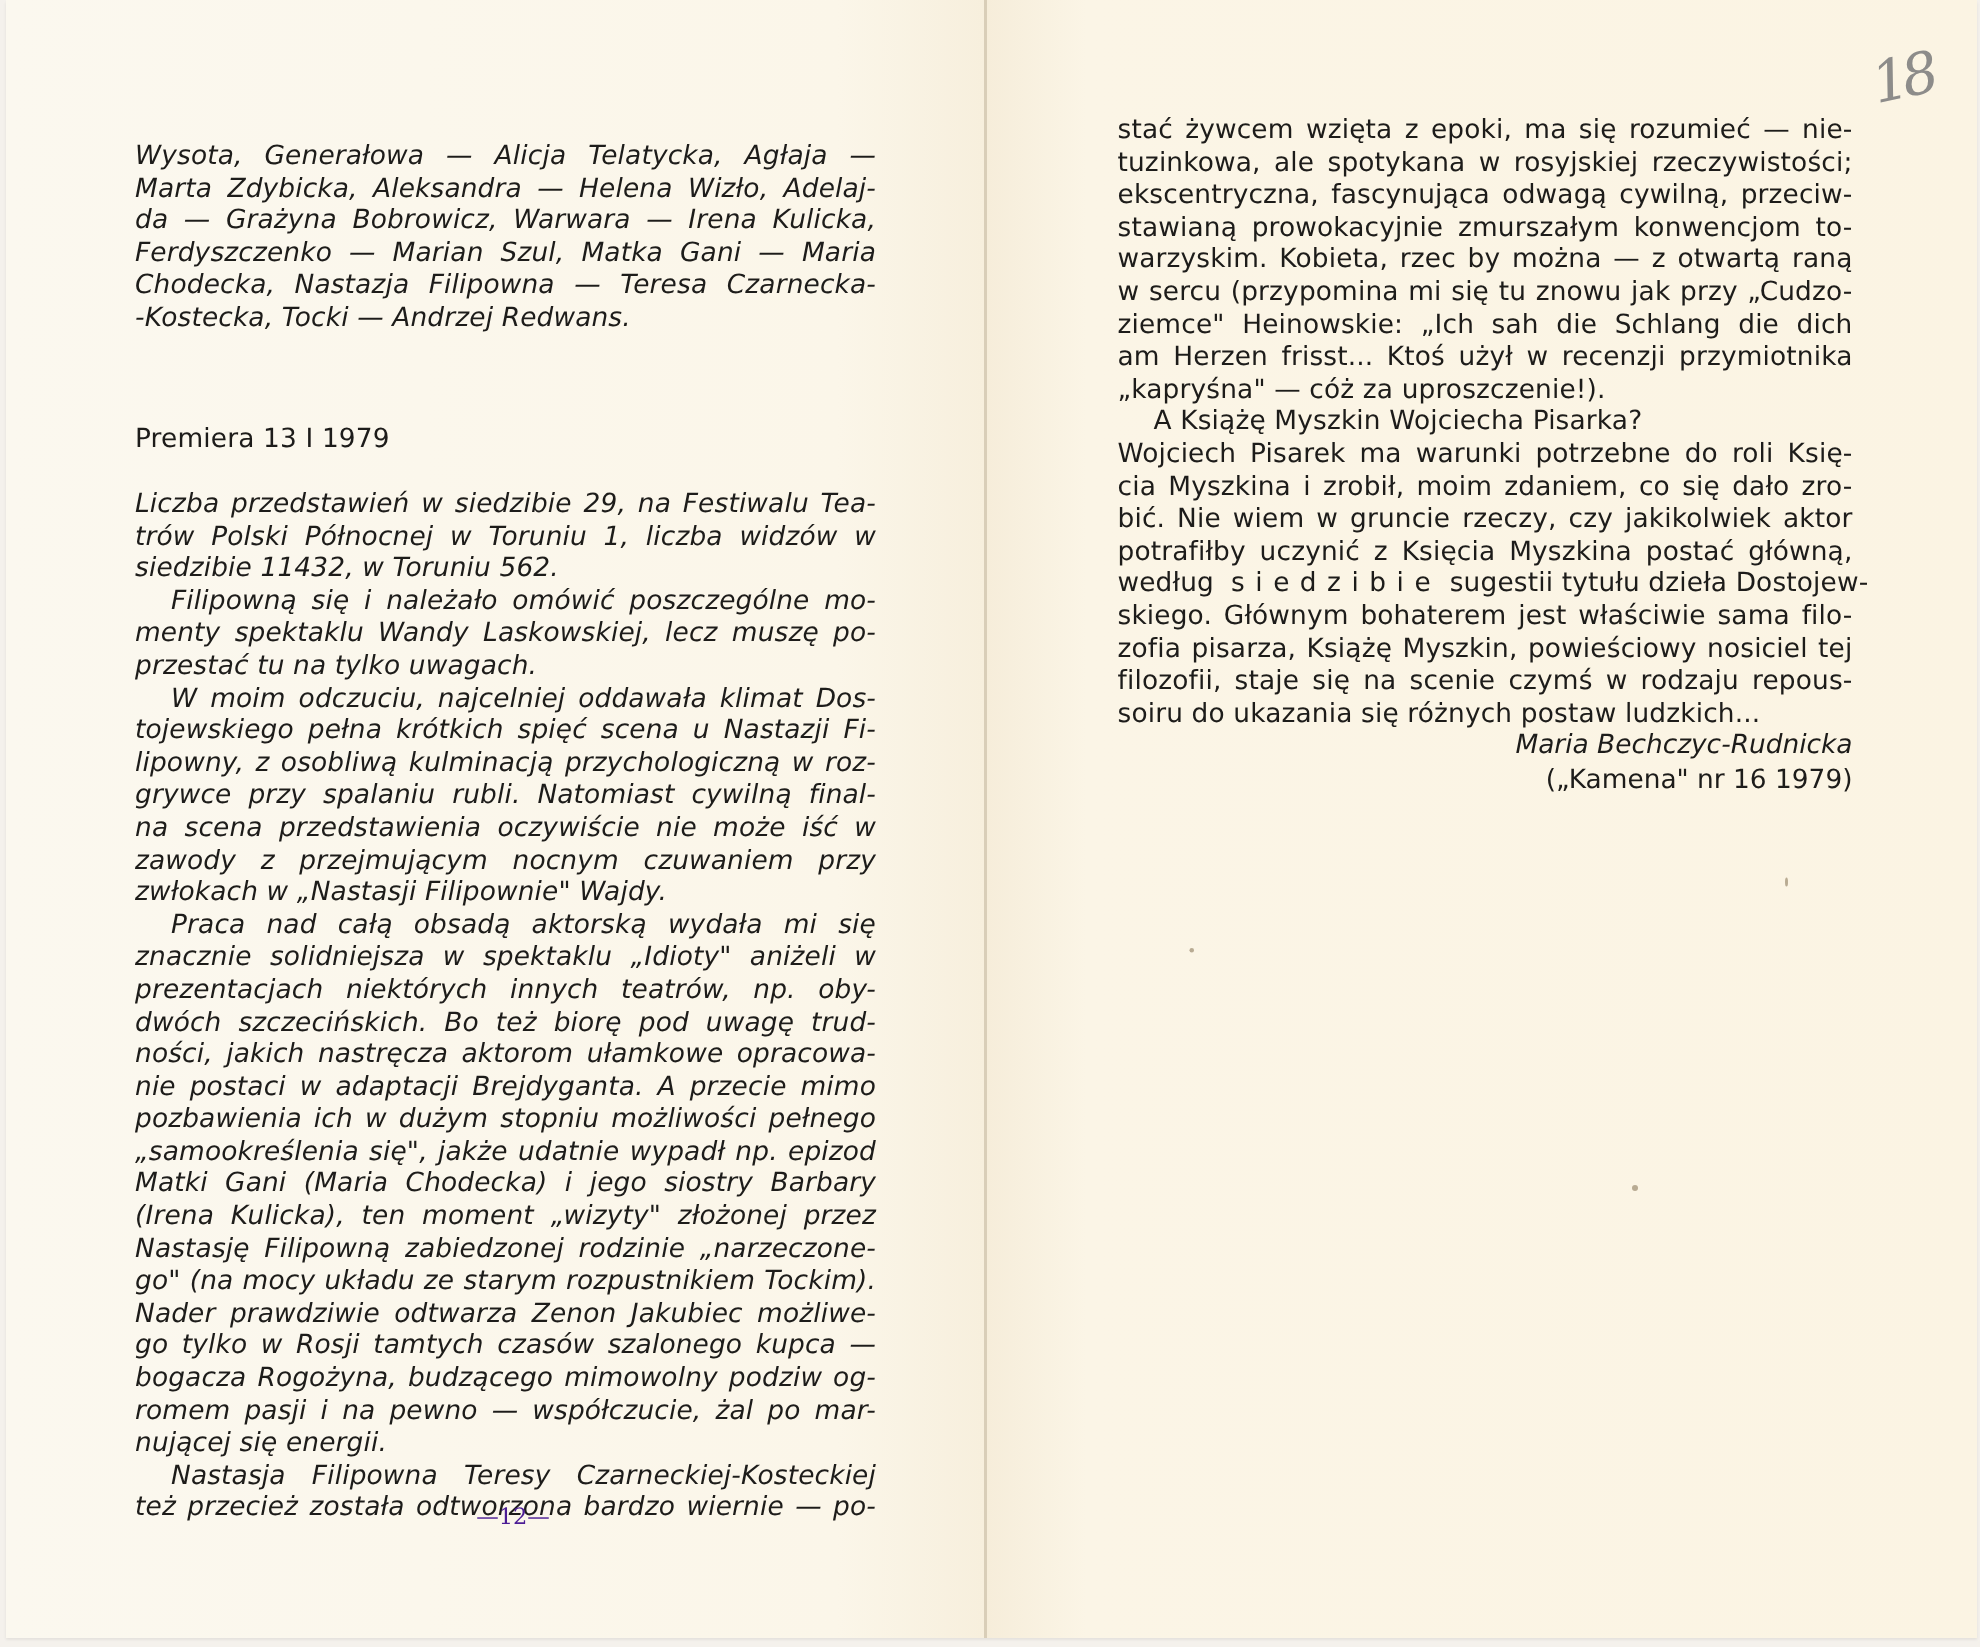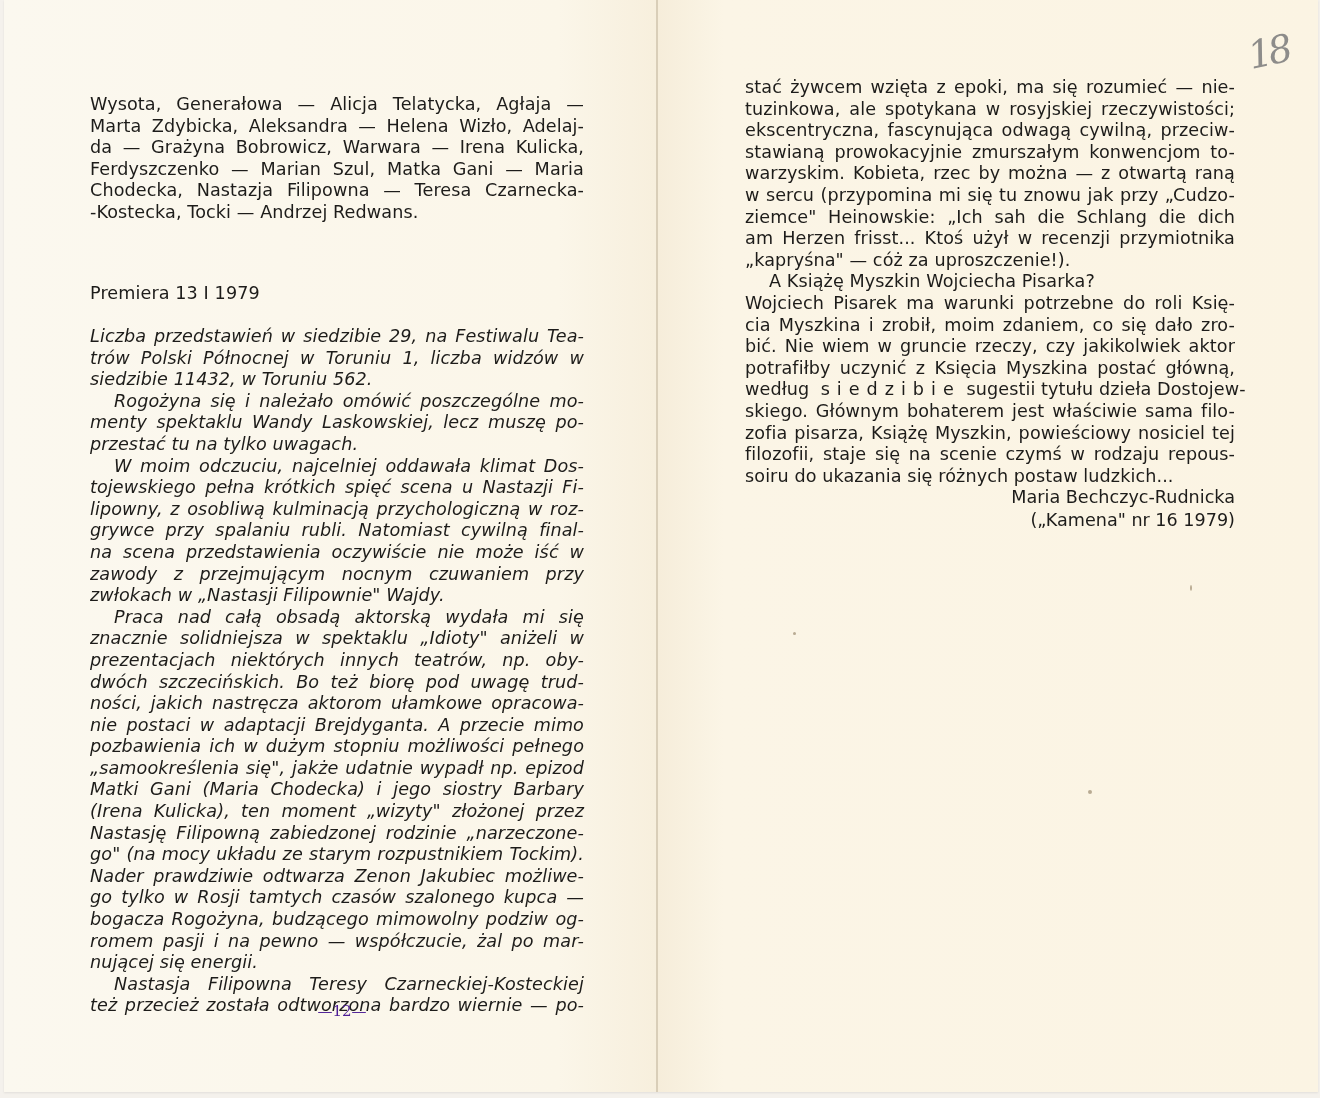--- a/index.html
+++ b/index.html
@@ -27,30 +27,30 @@
   .text {
     position: absolute;
     font-size: 17.6px;
     line-height: 21.6px;
     color: #1d1c1a;
     letter-spacing: 0.1px;
   }
   .line { display: block; white-space: nowrap; text-align: justify; text-align-last: justify; }
   .line.last { text-align-last: left; }
   .line.indent { padding-left: 24px; }
-  .left-cast { left: 90px; top: 94px; width: 494px; }
+  .left-cast { left: 90px; top: 94px; width: 494px; font-style: italic; }
   .premiere { left: 90px; top: 283px; width: 494px; }
   .left-body { left: 90px; top: 326px; width: 494px; font-style: italic; }
   .right-body { left: 745px; top: 77px; width: 490px; }
   .spaced { letter-spacing: 7px; }
   .signature {
     position: absolute; left: 990px; top: 486px; width: 245px;
     font-size: 17.6px; line-height: 23px; color: #1d1c1a;
   }
-  .signature .author { text-align: right; display: block; }
+  .signature .author { font-style: italic; text-align: right; display: block; }
   .signature .source { display: block; text-align: right; }
   .page-number {
     position: absolute; left: 312px; top: 1002px; width: 60px; text-align: center;
     font-family: "DejaVu Serif", serif; font-size: 15px; color: #4c1d95;
   }
   .handwritten {
     position: absolute; left: 1248px; top: 30px;
     font-family: "DejaVu Serif", serif; font-style: italic;
     font-size: 38px; color: #8d8c8a; transform: rotate(-12deg);
     letter-spacing: -4px;
@@ -76,21 +76,21 @@
 </div>
 
 <div class="text premiere">
   <span class="line last">Premiera 13 I 1979</span>
 </div>
 
 <div class="text left-body" id="left-body">
     <span class="line">Liczba przedstawień w siedzibie 29, na Festiwalu Tea-</span>
     <span class="line">trów Polski Północnej w Toruniu 1, liczba widzów w</span>
     <span class="line last">siedzibie 11432, w Toruniu 562.</span>
-    <span class="line indent">Rogożyna się i należało omówić poszczególne mo-</span>
+    <span class="line indent">Filipowną się i należało omówić poszczególne mo-</span>
     <span class="line">menty spektaklu Wandy Laskowskiej, lecz muszę po-</span>
     <span class="line last">przestać tu na tylko uwagach.</span>
     <span class="line indent">W moim odczuciu, najcelniej oddawała klimat Dos-</span>
     <span class="line">tojewskiego pełna krótkich spięć scena u Nastazji Fi-</span>
     <span class="line">lipowny, z osobliwą kulminacją przychologiczną w roz-</span>
     <span class="line">grywce przy spalaniu rubli. Natomiast cywilną final-</span>
     <span class="line">na scena przedstawienia oczywiście nie może iść w</span>
     <span class="line">zawody z przejmującym nocnym czuwaniem przy</span>
     <span class="line last">zwłokach w „Nastasji Filipownie" Wajdy.</span>
     <span class="line indent">Praca nad całą obsadą aktorską wydała mi się</span>

